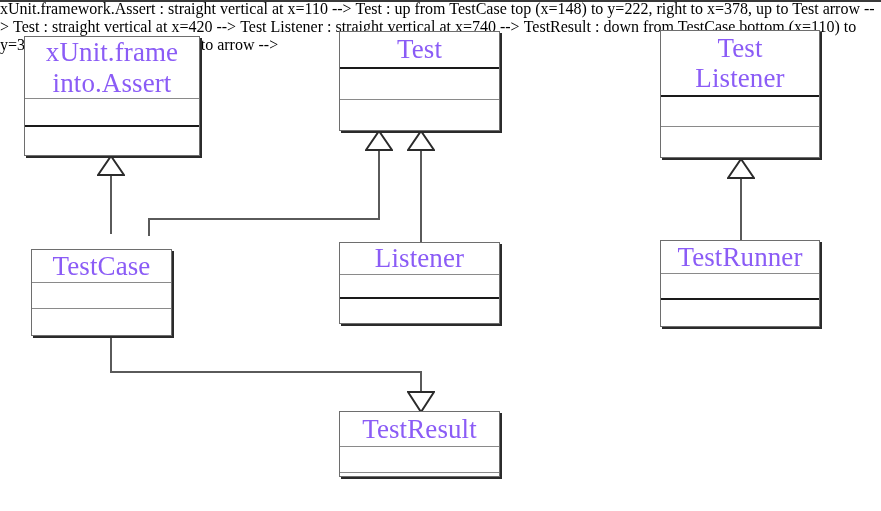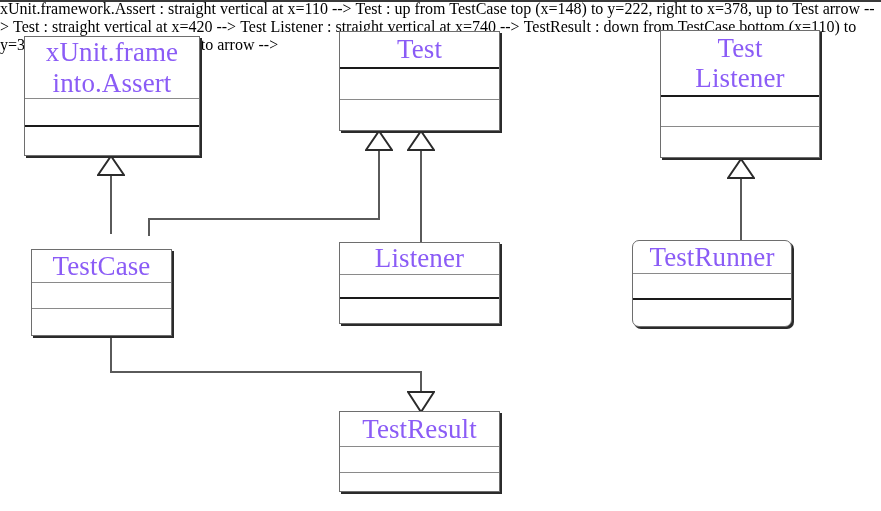--- a/index.html
+++ b/index.html
@@ -185,30 +185,30 @@
   
   <div class="uml-class" style="left:339px; top:242px; width:161px; height:82px;">
     <div class="uml-name thin-rule" style="height:32px;">
       <span>Listener</span>
     </div>
     <div class="uml-attrs" style="height:24px;"></div>
     <div class="uml-ops"></div>
   </div>
 
   
-  <div class="uml-class" style="left:632px; top:240px; width:160px; height:87px;border-radius:7px;">
+  <div class="uml-class" style="left:660px; top:240px; width:160px; height:87px;">
     <div class="uml-name thin-rule" style="height:33px;">
       <span>TestRunner</span>
     </div>
     <div class="uml-attrs" style="height:26px;"></div>
     <div class="uml-ops"></div>
   </div>
 
   
-  <div class="uml-class" style="left:339px; top:411px; width:161px; height:81px;">
+  <div class="uml-class" style="left:339px; top:411px; width:161px; height:66px;">
     <div class="uml-name thin-rule" style="height:35px;">
       <span>TestResult</span>
     </div>
     <div class="uml-attrs thin-rule" style="height:26px;"></div>
     <div class="uml-ops"></div>
   </div>
 
 </div>
 
 </body></html>

